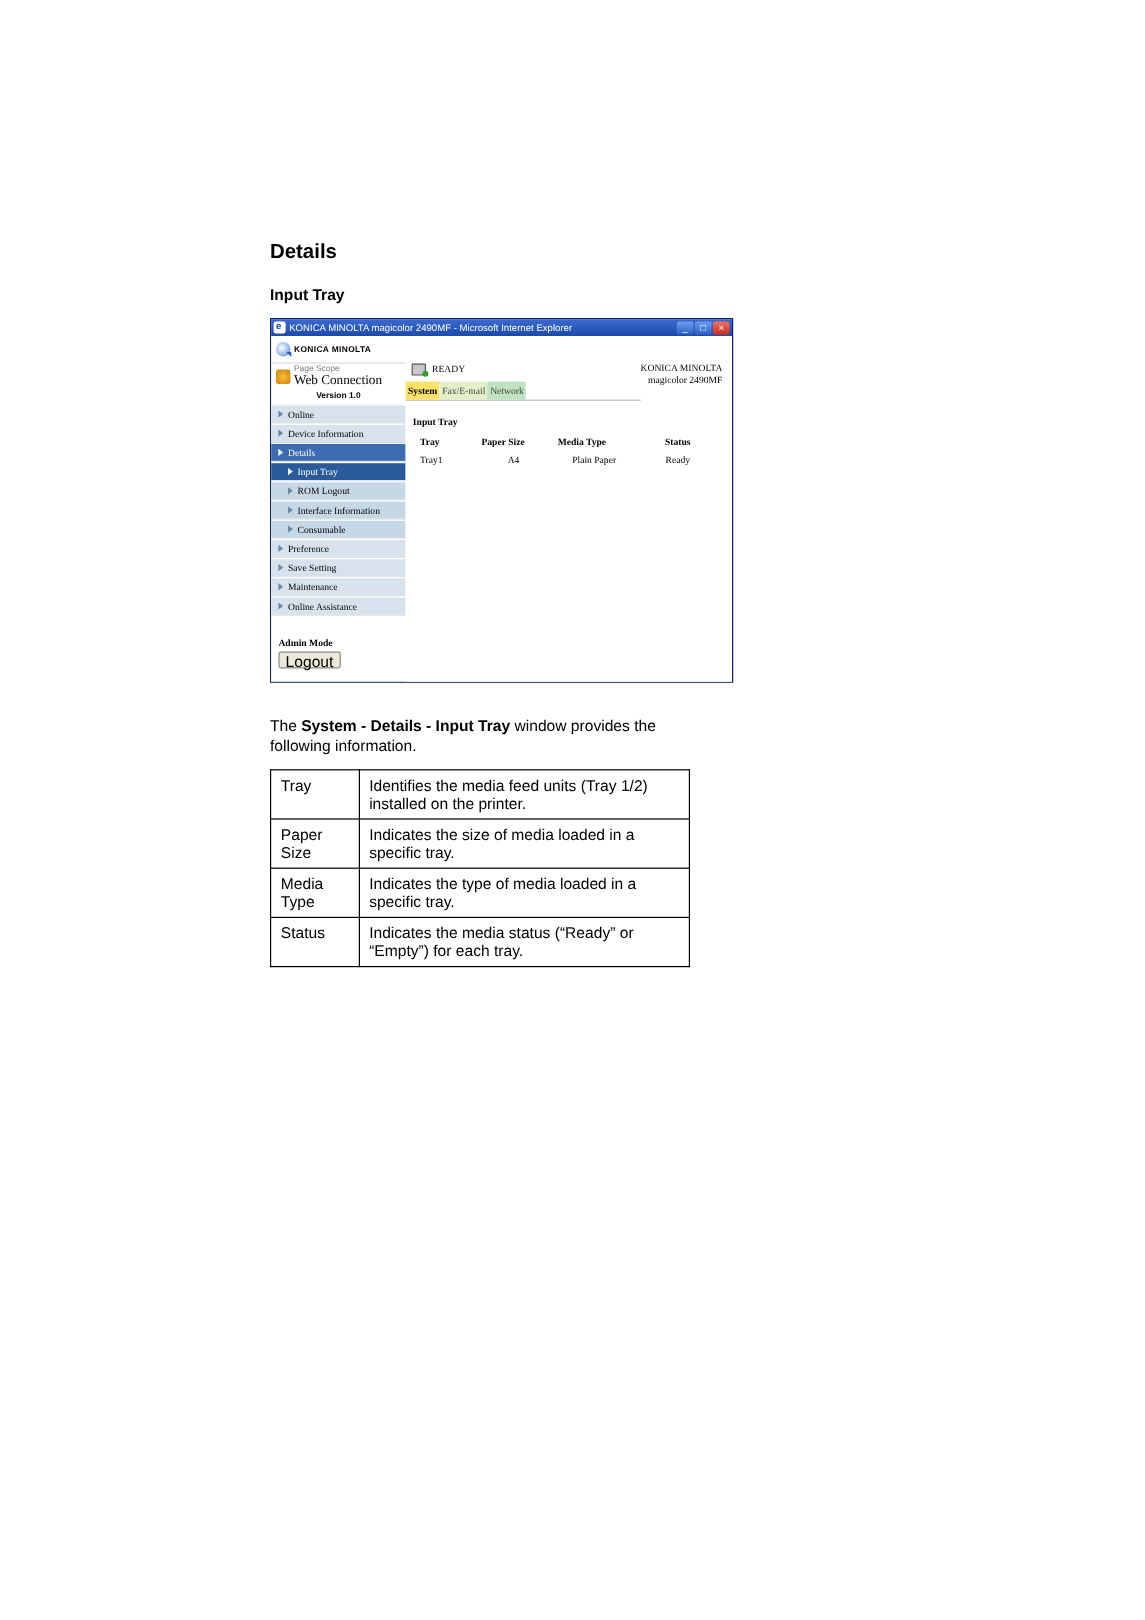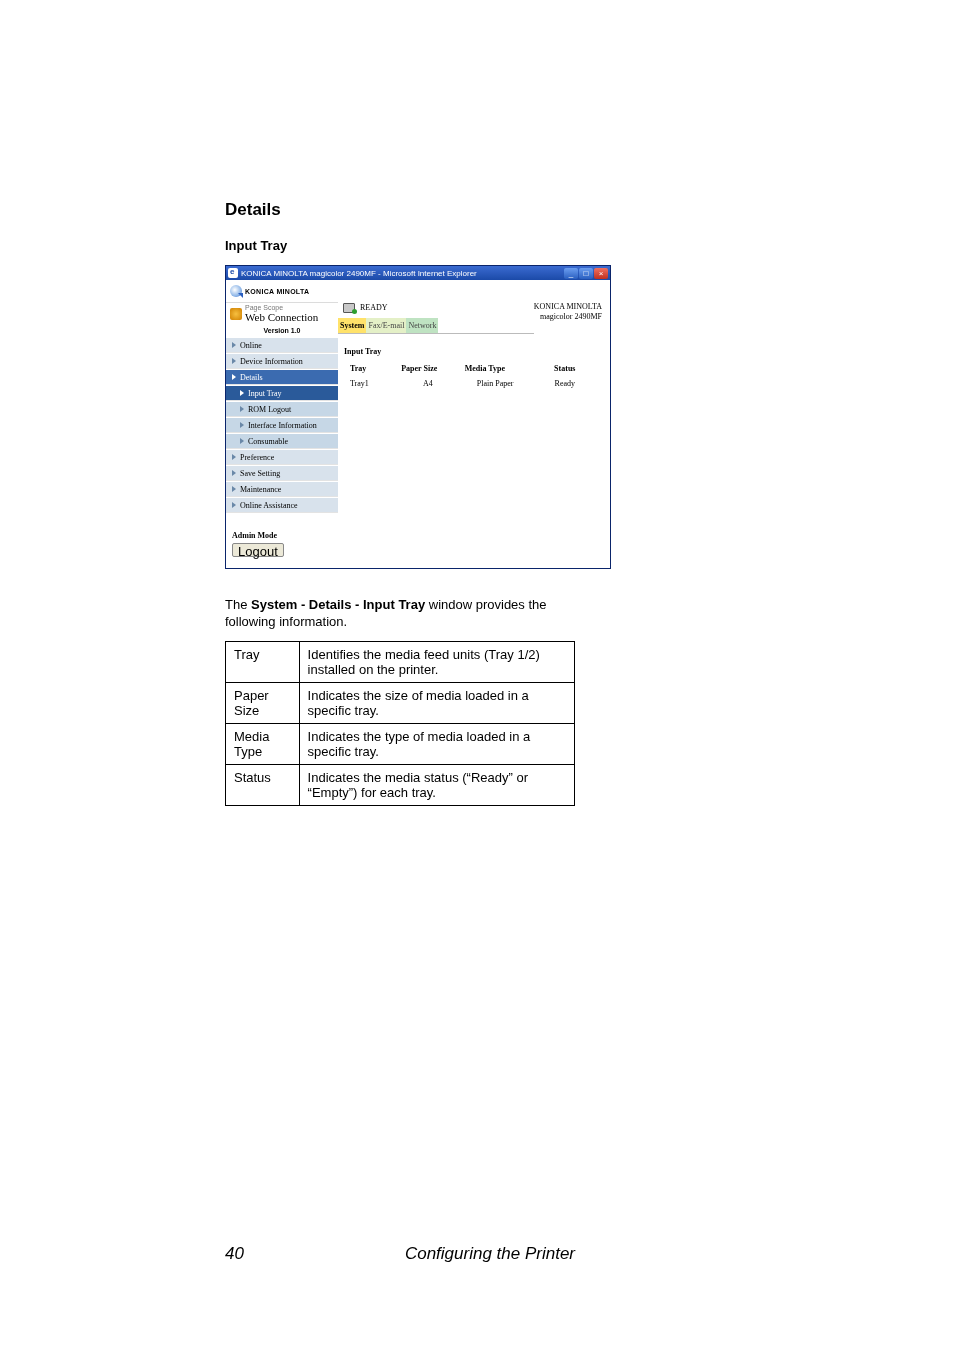--- a/index.html
+++ b/index.html
@@ -244,18 +244,14 @@
       <td>Media Type</td>
       <td>Indicates the type of media loaded in a specific tray.</td>
     </tr>
     <tr>
       <td>Status</td>
       <td>Indicates the media status (“Ready” or “Empty”) for each tray.</td>
     </tr>
   </tbody>
     </table>
 
-  <div class="footer">
-    <span class="page-num">40</span>
-    <span class="footer-title">Configuring the Printer</span>
-  </div>
 
 </div>
 
 </body></html>

